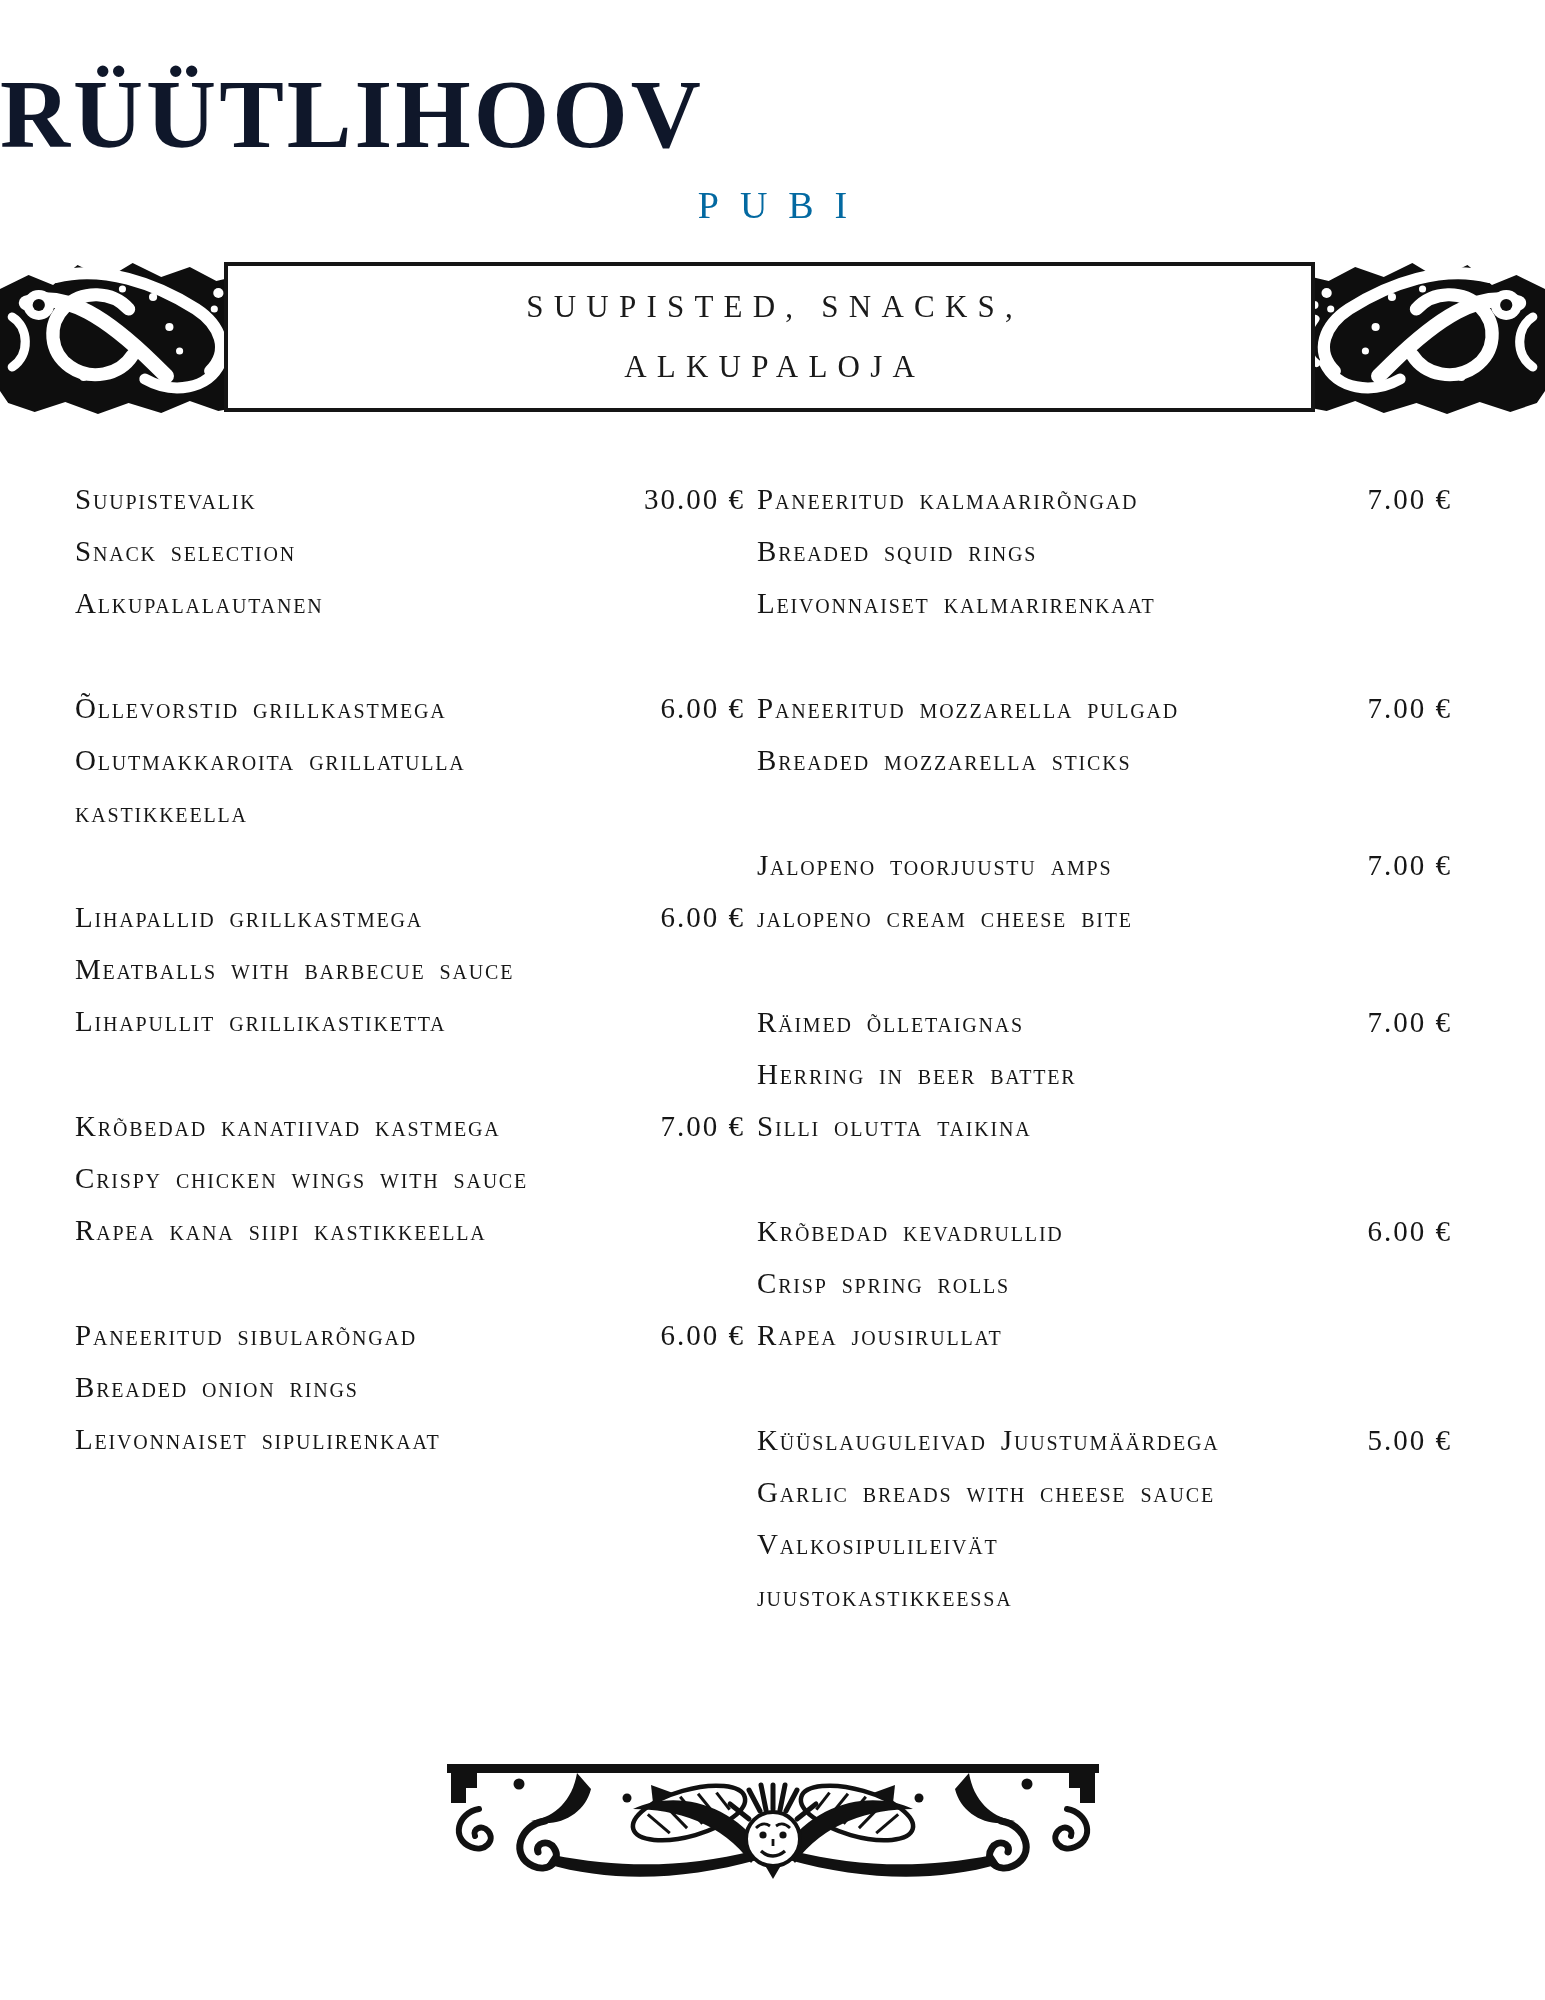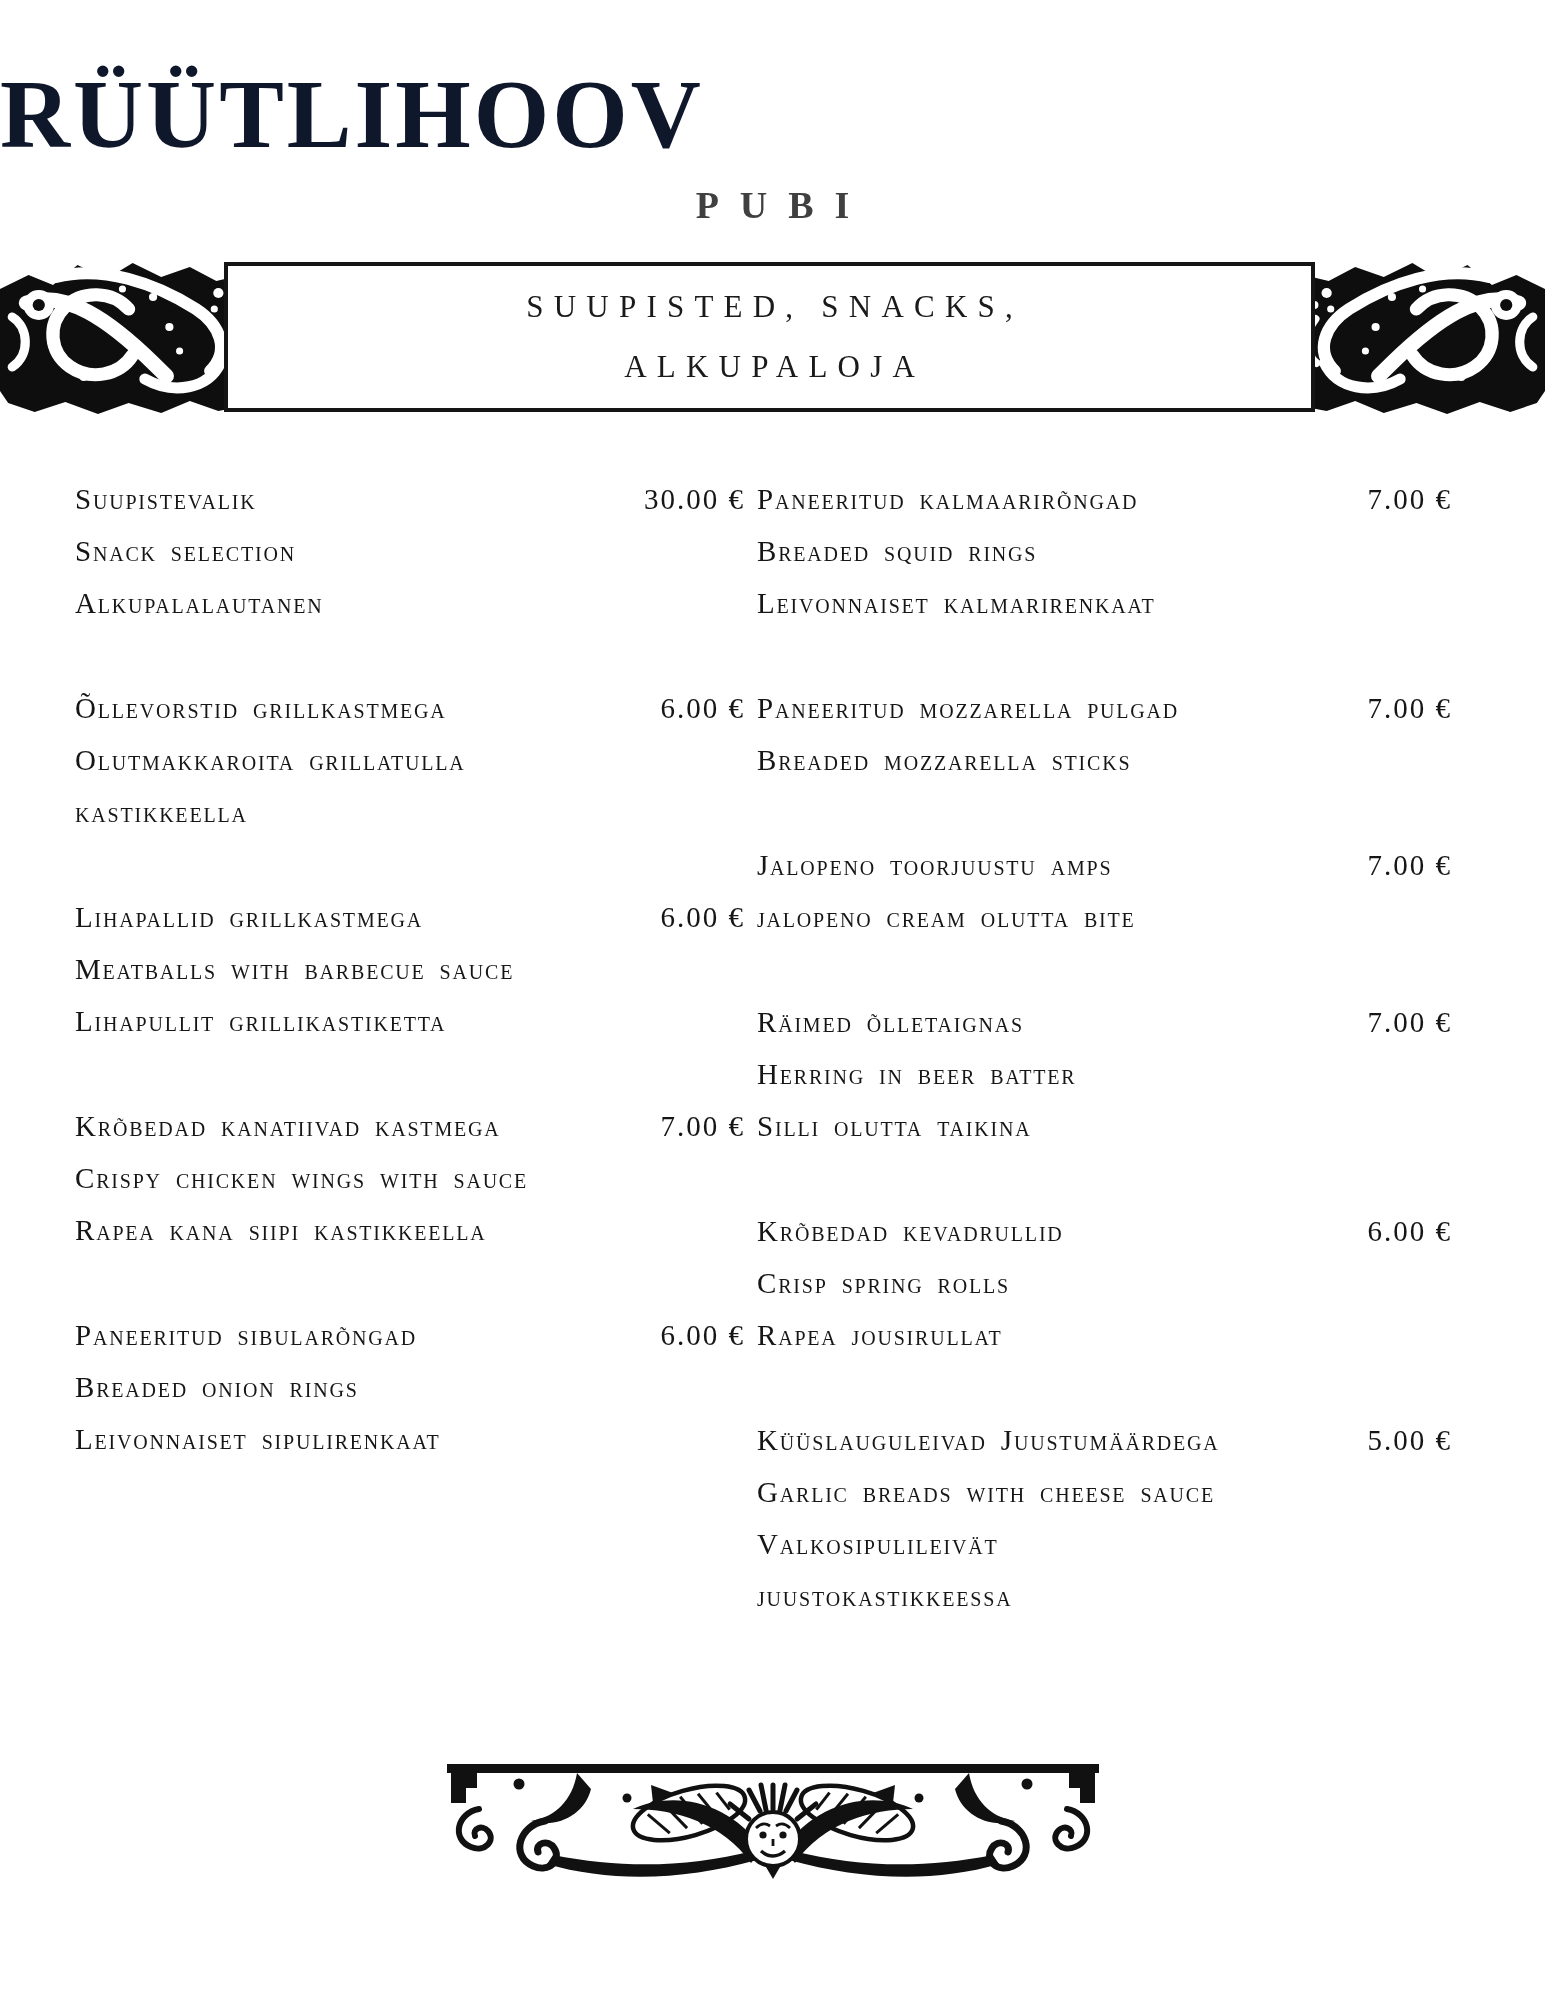--- a/index.html
+++ b/index.html
@@ -21,22 +21,21 @@
     margin-top: 62px;
     line-height: 1.1;
     color: #0f172a;
   }
   .subtitle {
     text-align: center;
     font-size: 38px;
     letter-spacing: 0.55em;
     text-indent: 0.55em;
     margin-top: 14px;
-    color: #404040;
-    font-weight: bold;
+    color: #0369a1;
   }
 
   
   .banner { position: relative; height: 158px; margin-top: 32px; }
   .knot {
     position: absolute; top: 0; height: 158px; width: 250px;
   }
   .knot.left  { left: 0; }
   .knot.right { right: 0; transform: scaleX(-1); }
   .banner-box {
@@ -226,21 +225,21 @@
           <span class="price">7.00 €</span>
         </div>
         <div class="desc">Breaded mozzarella sticks</div>
       </div>
 
       <div class="item">
         <div class="row">
           <span class="name">Jalopeno toorjuustu amps</span>
           <span class="price">7.00 €</span>
         </div>
-        <div class="desc">jalopeno cream olutta bite</div>
+        <div class="desc">jalopeno cream cheese bite</div>
       </div>
 
       <div class="item">
         <div class="row">
           <span class="name">Räimed õlletaignas</span>
           <span class="price">7.00 €</span>
         </div>
         <div class="desc">Herring in beer batter</div>
         <div class="desc">Silli olutta taikina</div>
       </div>

